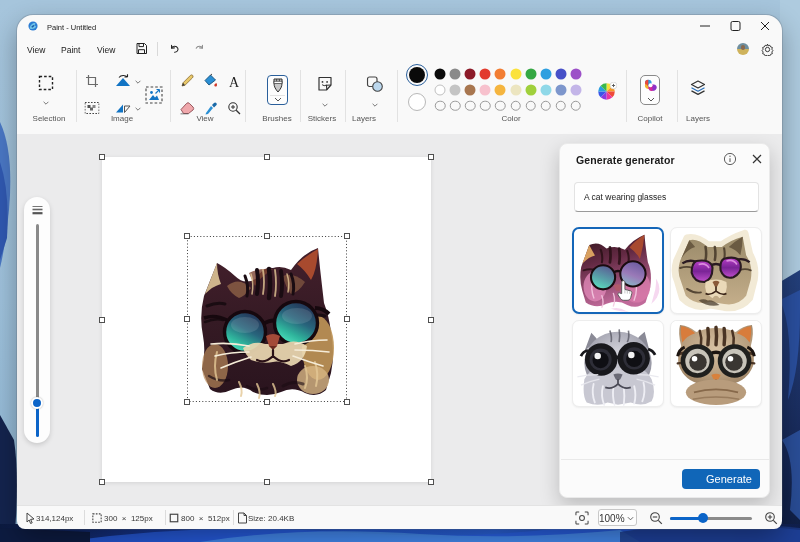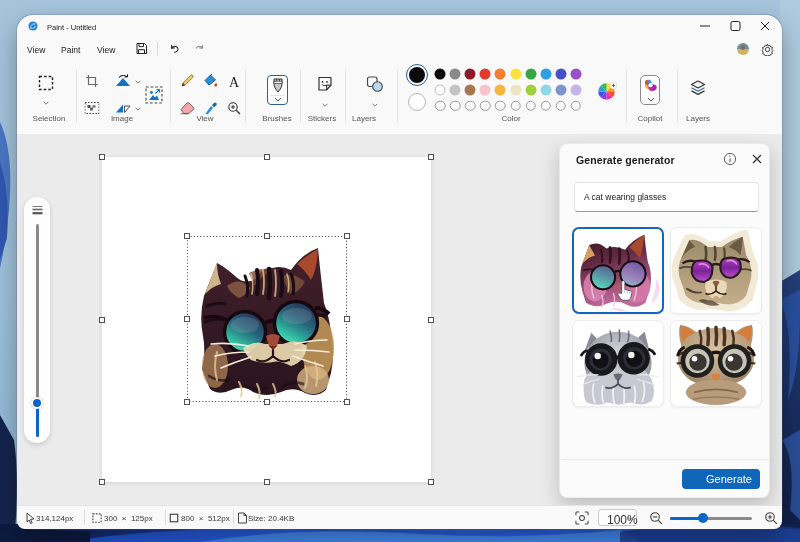--- a/index.html
+++ b/index.html
@@ -637,21 +637,21 @@
         <path d="M1.5,1 h5.5 l2.5,2.5 v7.5 h-8 z" fill="none" stroke="#444" stroke-width="1"></path>
         <path d="M7,1 v2.5 h2.5" fill="none" stroke="#444" stroke-width="1"></path>
       </svg>
     <div class="sitem" style="left:231px">Size: 20.4KB</div>
 
     <svg class="abs" style="left:558px;top:5px" width="14" height="14" viewBox="0 0 15 15">
         <path d="M1,4.5 v-2.5 a1,1 0 0 1 1,-1 h2.5 M10.5,1 h2.5 a1,1 0 0 1 1,1 v2.5 M14,10.5 v2.5 a1,1 0 0 1 -1,1 h-2.5 M4.5,14 h-2.5 a1,1 0 0 1 -1,-1 v-2.5" fill="none" stroke="#444" stroke-width="1.1"></path>
         <circle cx="7.5" cy="7.5" r="2.6" fill="none" stroke="#444" stroke-width="1.1"></circle>
       </svg>
     <div class="abs" style="left:581px;top:3px;width:39px;height:17px;border:1px solid #c8c8c8;border-radius:3px;background:#fdfdfd">
-      <div class="abs" style="left:8px;top:3px;font-size:12px;color:#333">100%</div>
+      <div class="abs" style="left:0;top:3px;font-size:10px;color:#333">100%</div>
       <svg class="abs" style="left:28px;top:6px" width="7" height="5" viewBox="0 0 8 5">
           <path d="M1,1 L4,4 L7,1" fill="none" stroke="#555" stroke-width="1"></path>
         </svg>
     </div>
     <svg class="abs" style="left:632px;top:5px" width="14" height="14" viewBox="0 0 14 14">
         <circle cx="6" cy="6" r="4.3" fill="none" stroke="#444" stroke-width="1.1"></circle>
         <line x1="9.3" y1="9.3" x2="12.8" y2="12.8" stroke="#444" stroke-width="1.2"></line>
         <path d="M3.8,6 h4.4" stroke="#444" stroke-width="1.1"></path>
       </svg>
     <div class="abs" style="left:653px;top:10.5px;width:82px;height:3px;background:#8a8a8a;border-radius:2px"></div>

